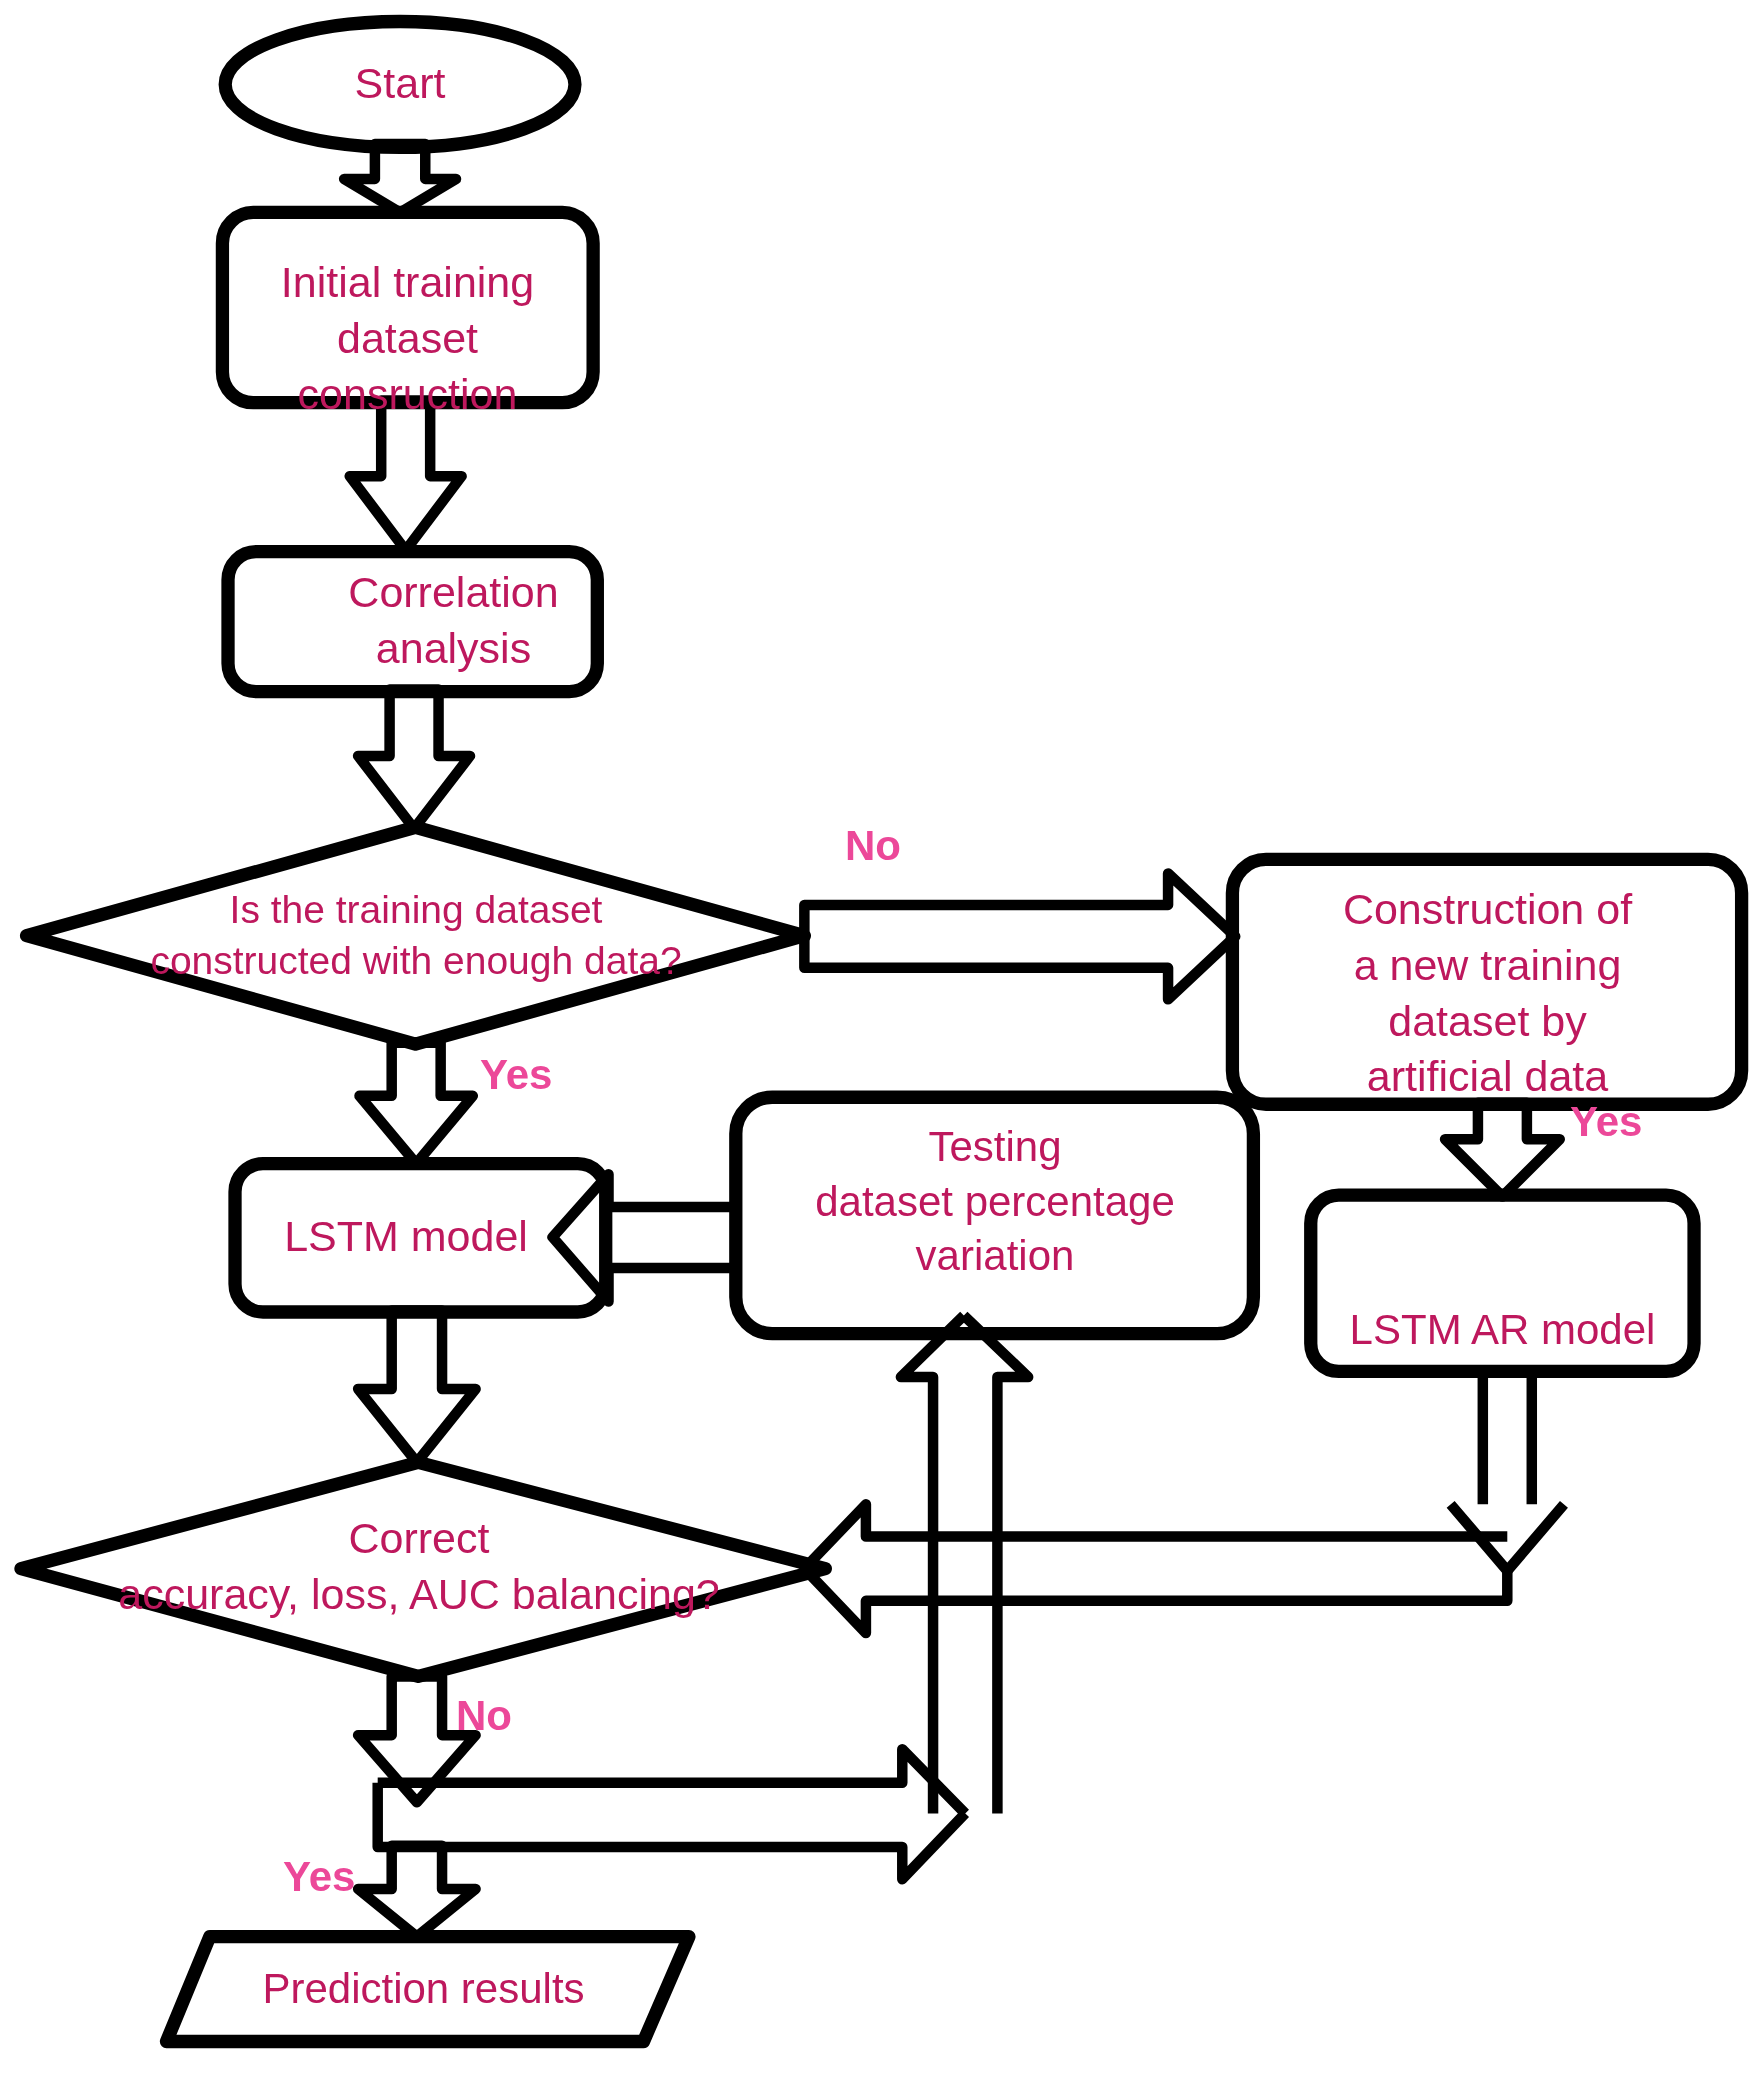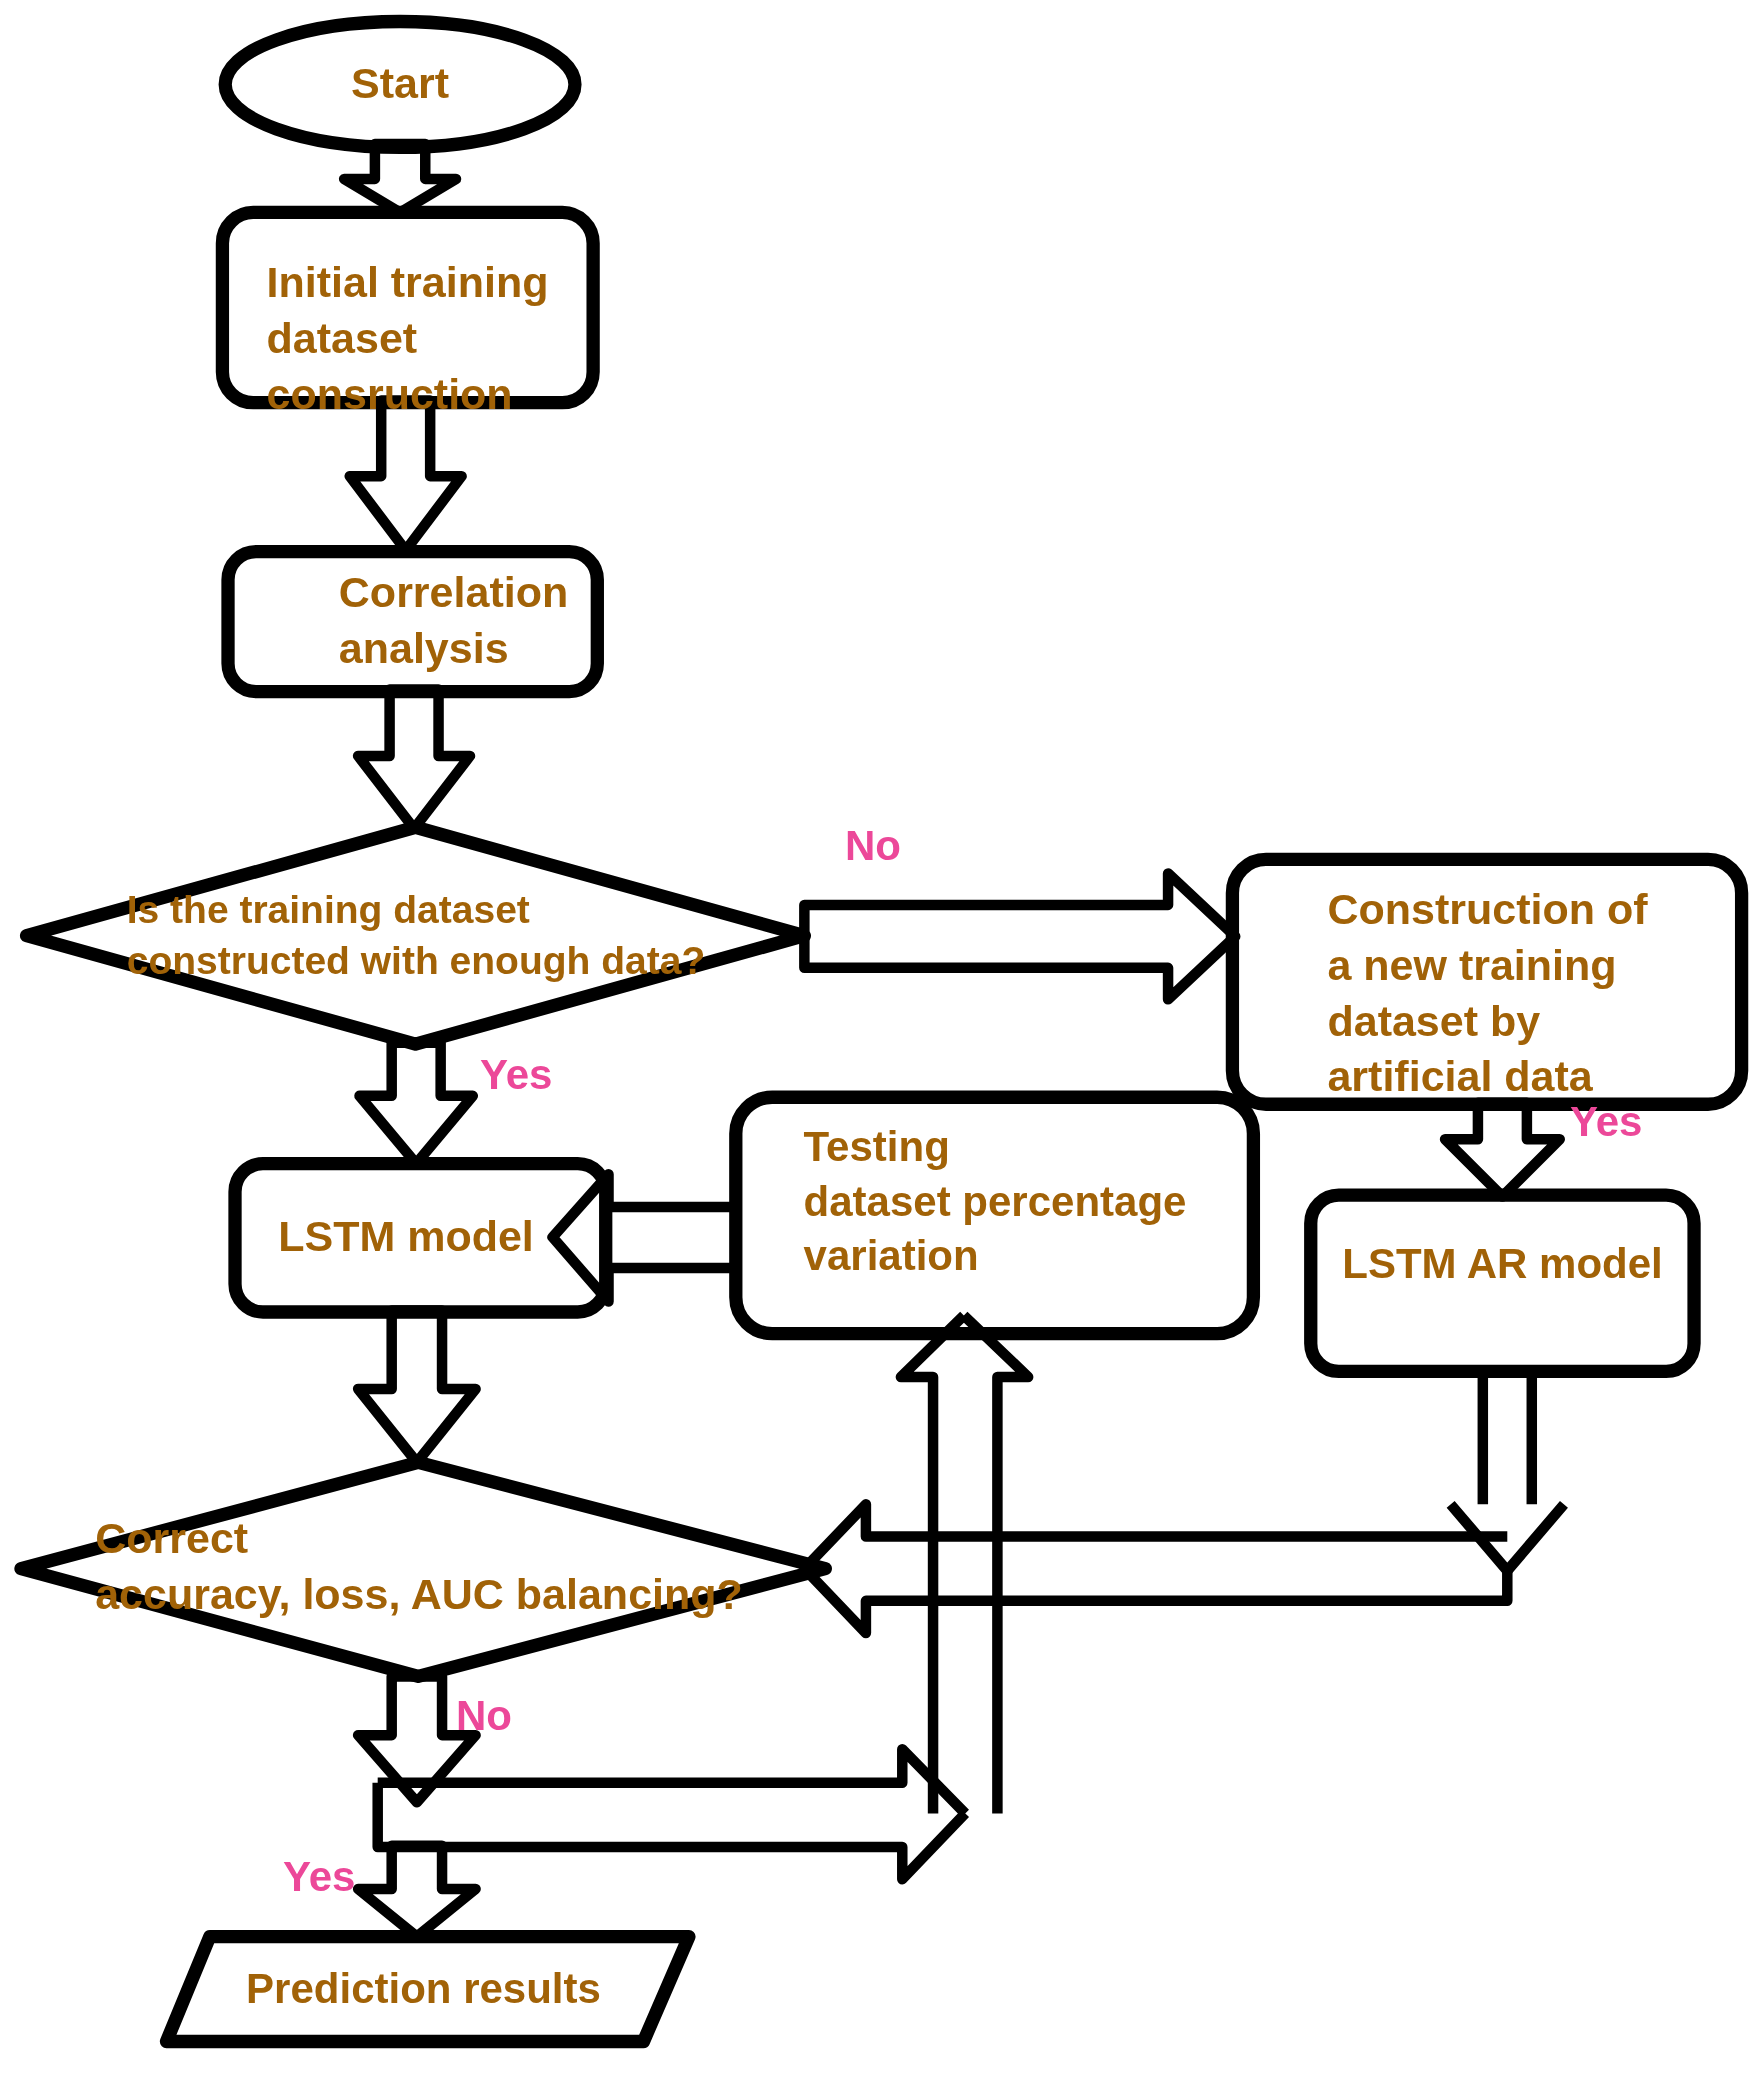--- a/index.html
+++ b/index.html
@@ -2,24 +2,24 @@
 <html style="font-size:11.2px"><head>
 <meta charset="utf-8">
 <style>
   html,body{margin:0;padding:0;background:#ffffff;}
   #root{position:relative;width:1757px;height:2077px;background:#ffffff;
         font-family:"Liberation Sans", sans-serif;}
   svg#flow{position:absolute;left:0;top:0;width:1757px;height:2077px;}
   .node-label{
     position:absolute;
     display:flex;align-items:center;justify-content:center;
-    text-align:left;
+    text-align:center;
     font-family:"Liberation Sans", sans-serif;
-    font-weight:bold;
-    color:#a16207;
+    font-weight:normal;
+    color:#be185d;
     line-height:1.30;
     white-space:pre-line;
     pointer-events:none;
   }
   .edge-label{
     position:absolute;
     font-family:"Liberation Sans", sans-serif;
     font-weight:bold;
     color:#ec4899;
     white-space:nowrap;
@@ -106,21 +106,21 @@
 a new training
 dataset by
 artificial data</div>
 
   <div class="node-label f62" style="left:242px;top:1170px;width:328px;height:134px;">LSTM model</div>
 
   <div class="node-label f60" style="left:743px;top:1104px;width:504px;height:196px;">Testing
 dataset percentage
 variation</div>
 
-  <div class="node-label f60" style="left:1318px;top:1202px;width:369px;height:124px;">LSTM AR model</div>
+  <div class="node-label f60" style="left:1318px;top:1268px;width:369px;height:124px;">LSTM AR model</div>
 
   <div class="node-label f62" style="left:34px;top:1497px;width:770px;height:140px;">Correct
 accuracy, loss, AUC balancing?</div>
 
   <div class="node-label f60" style="left:182px;top:1944px;width:483px;height:91px;">Prediction results</div>
 
   <div class="edge-label f60" style="left:845px;top:822px;">No</div>
 
   <div class="edge-label f60" style="left:480px;top:1051px;">Yes</div>
 

